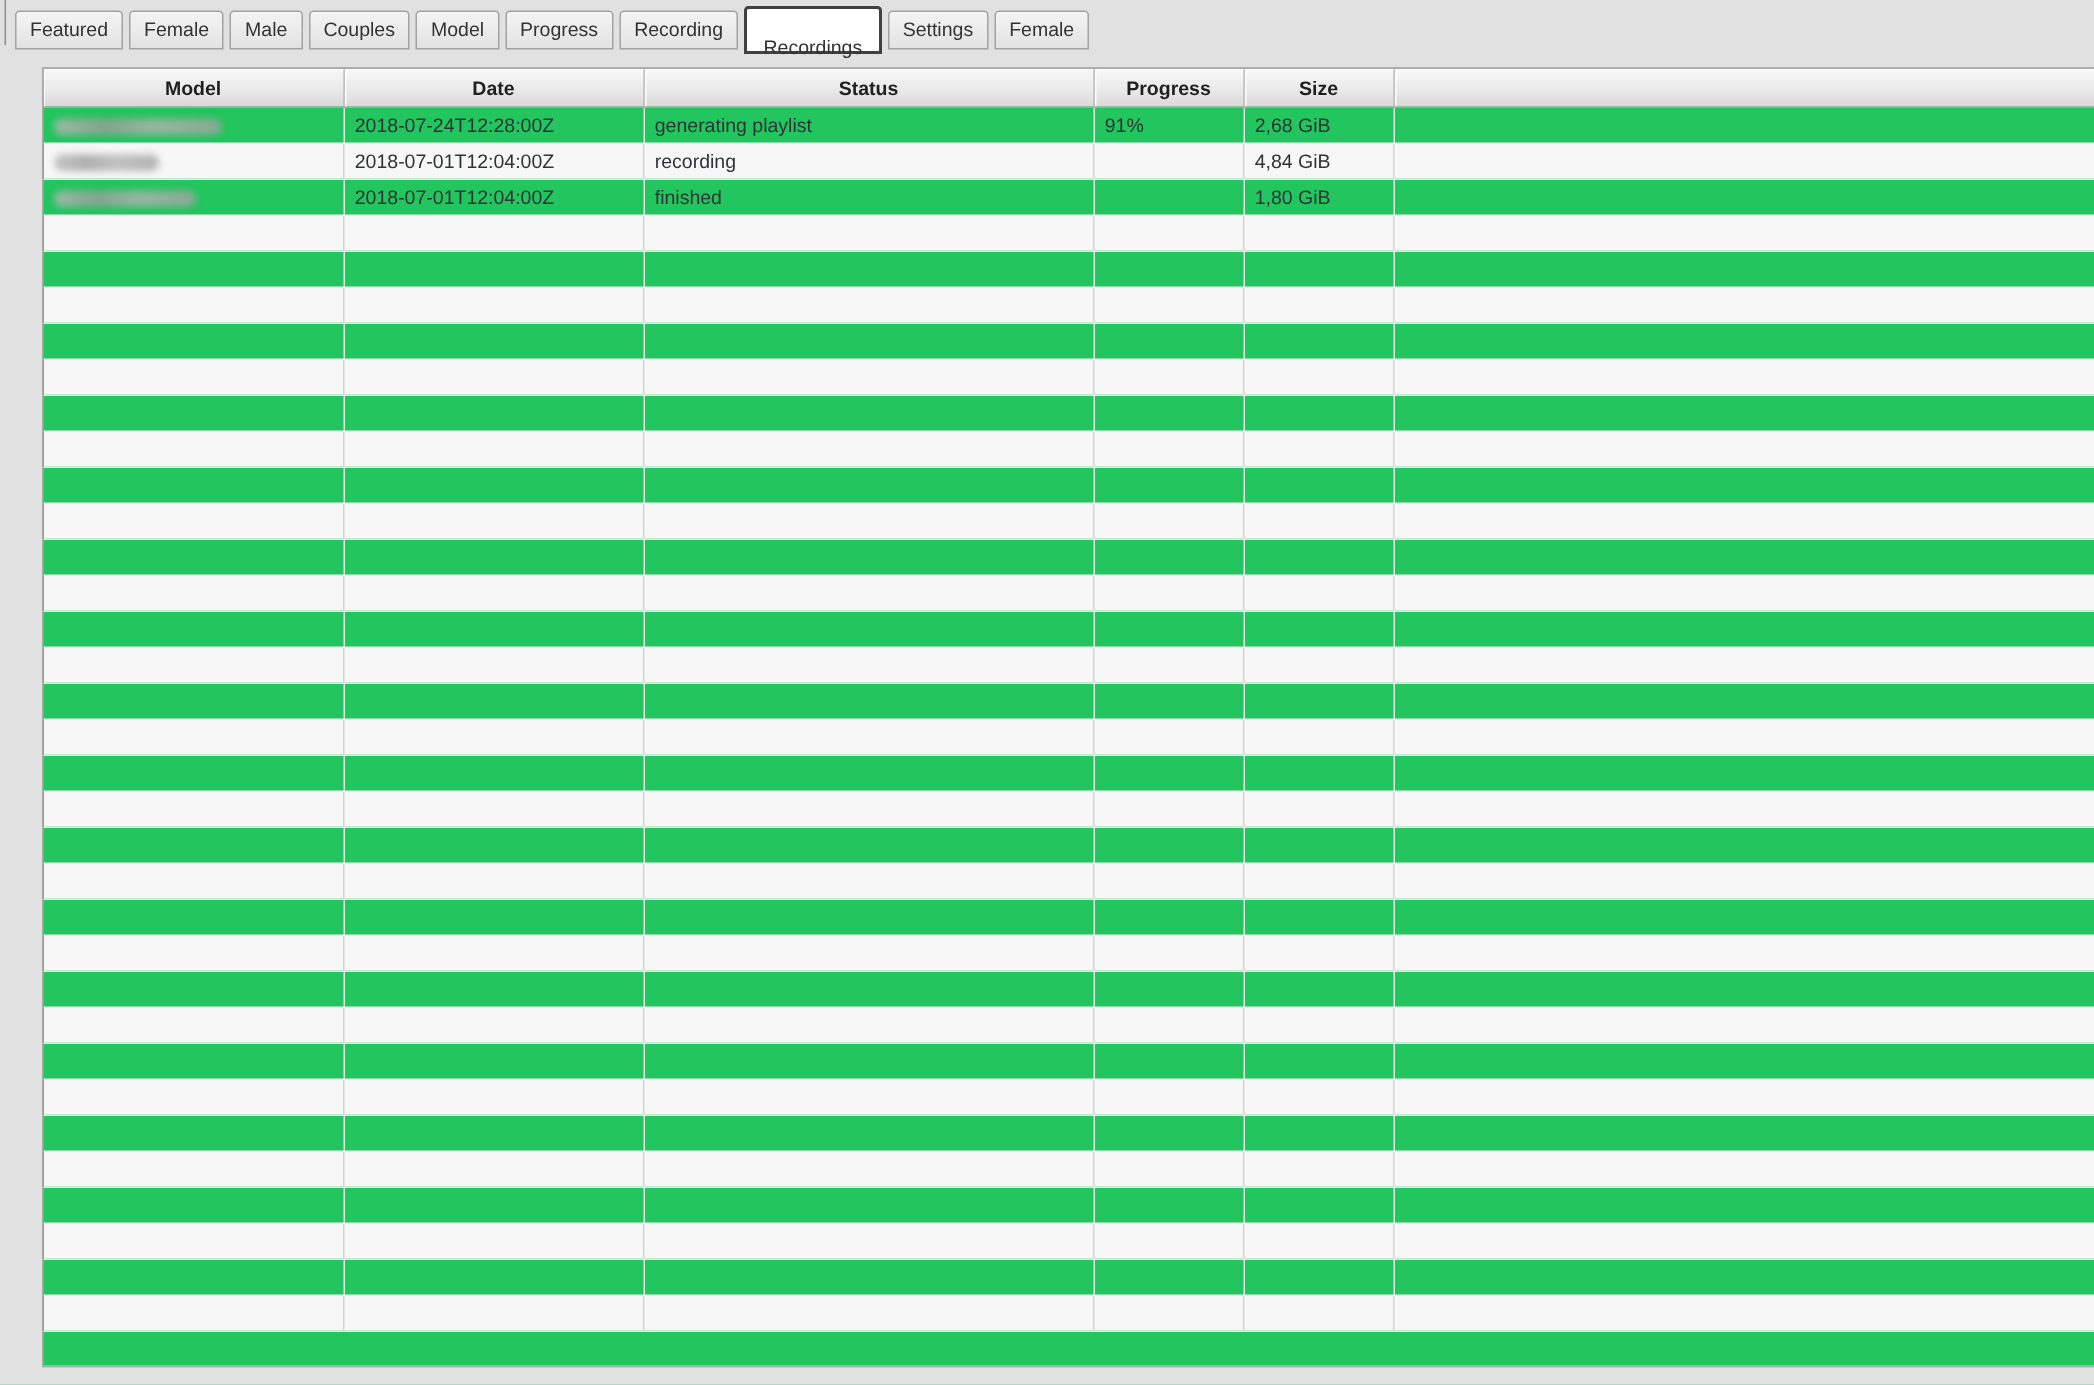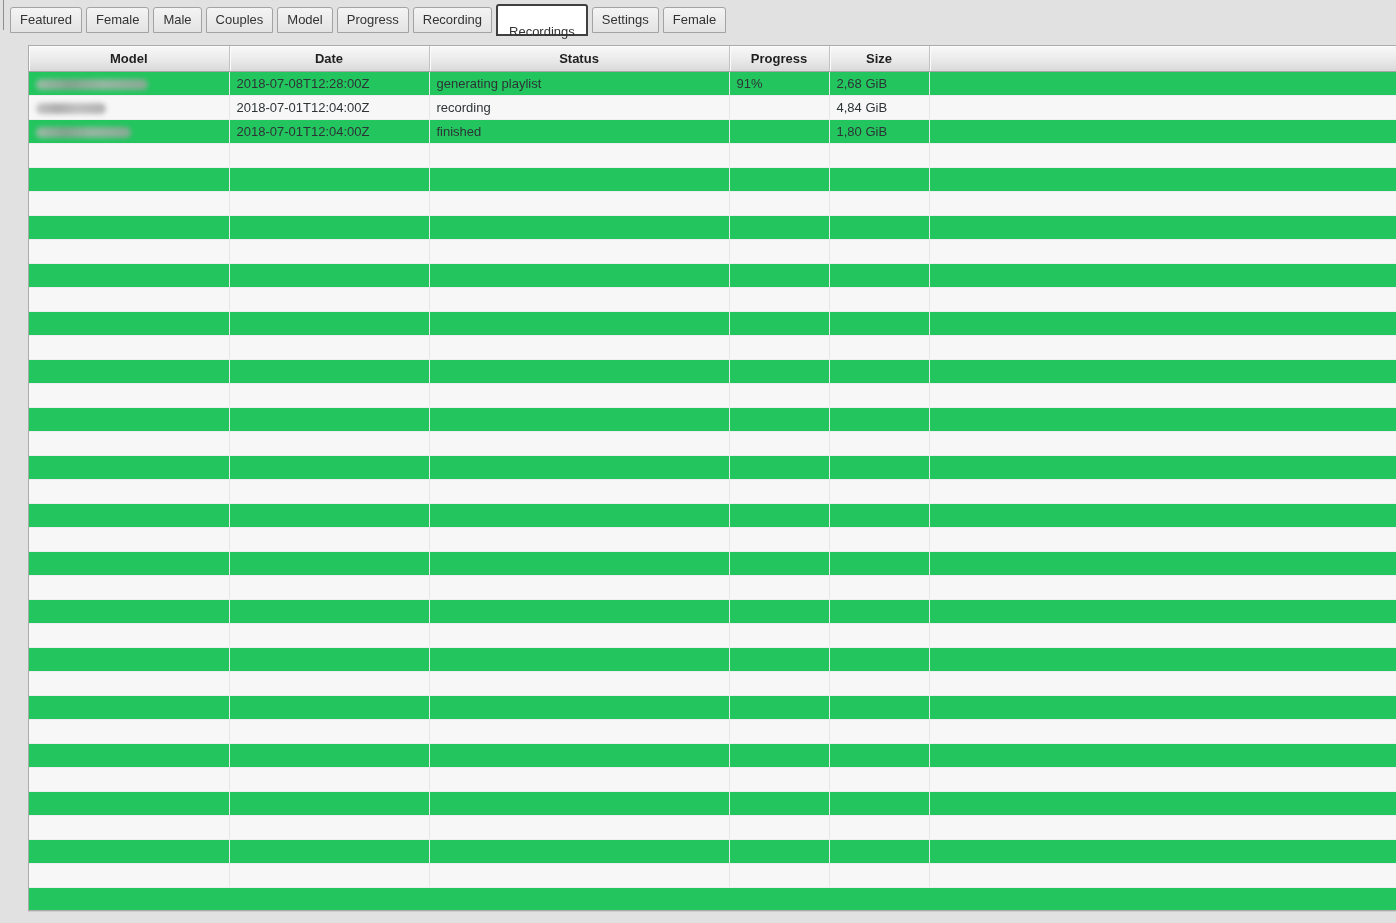--- a/index.html
+++ b/index.html
@@ -140,21 +140,21 @@
         <th>Progress</th>
         <th>Size</th>
         <th></th>
       </tr>
     </thead>
     <tbody>
       <tr>
         <td>
             <div class="blur-blob" style="width: 112px;"></div>
           </td>
-        <td>2018-07-08T12:28:00Z</td>
+        <td>2018-07-24T12:28:00Z</td>
         <td>generating playlist</td>
         <td>91%</td>
         <td>2,68 GiB</td>
         <td></td>
       </tr>
       <tr>
         <td>
             <div class="blur-blob" style="width: 70px;"></div>
           </td>
         <td>2018-07-01T12:04:00Z</td>

